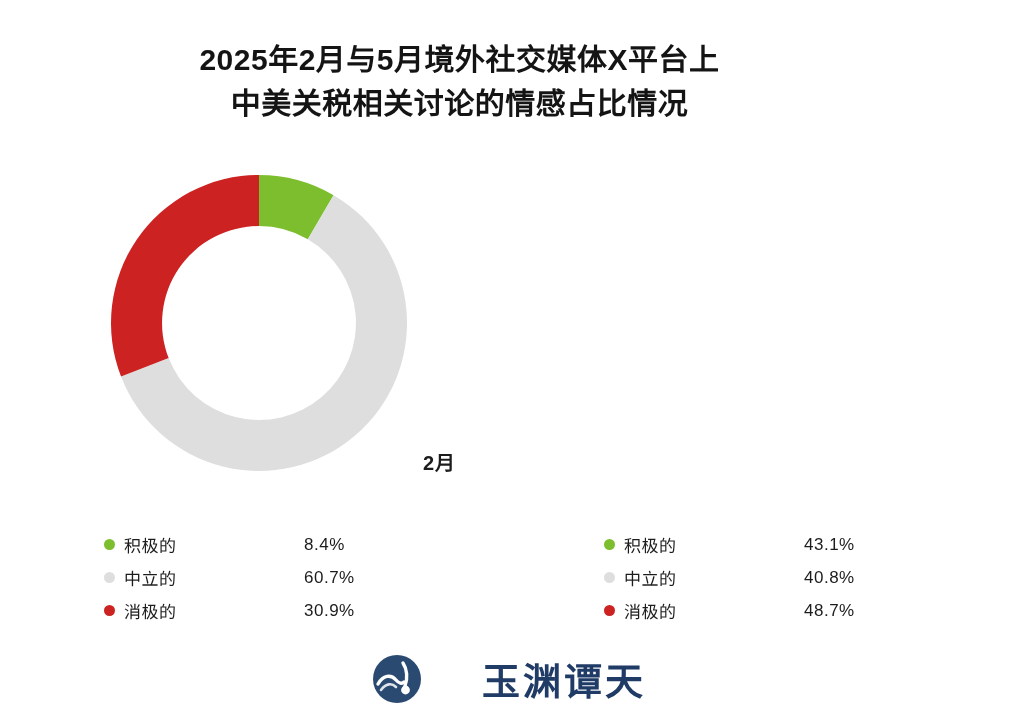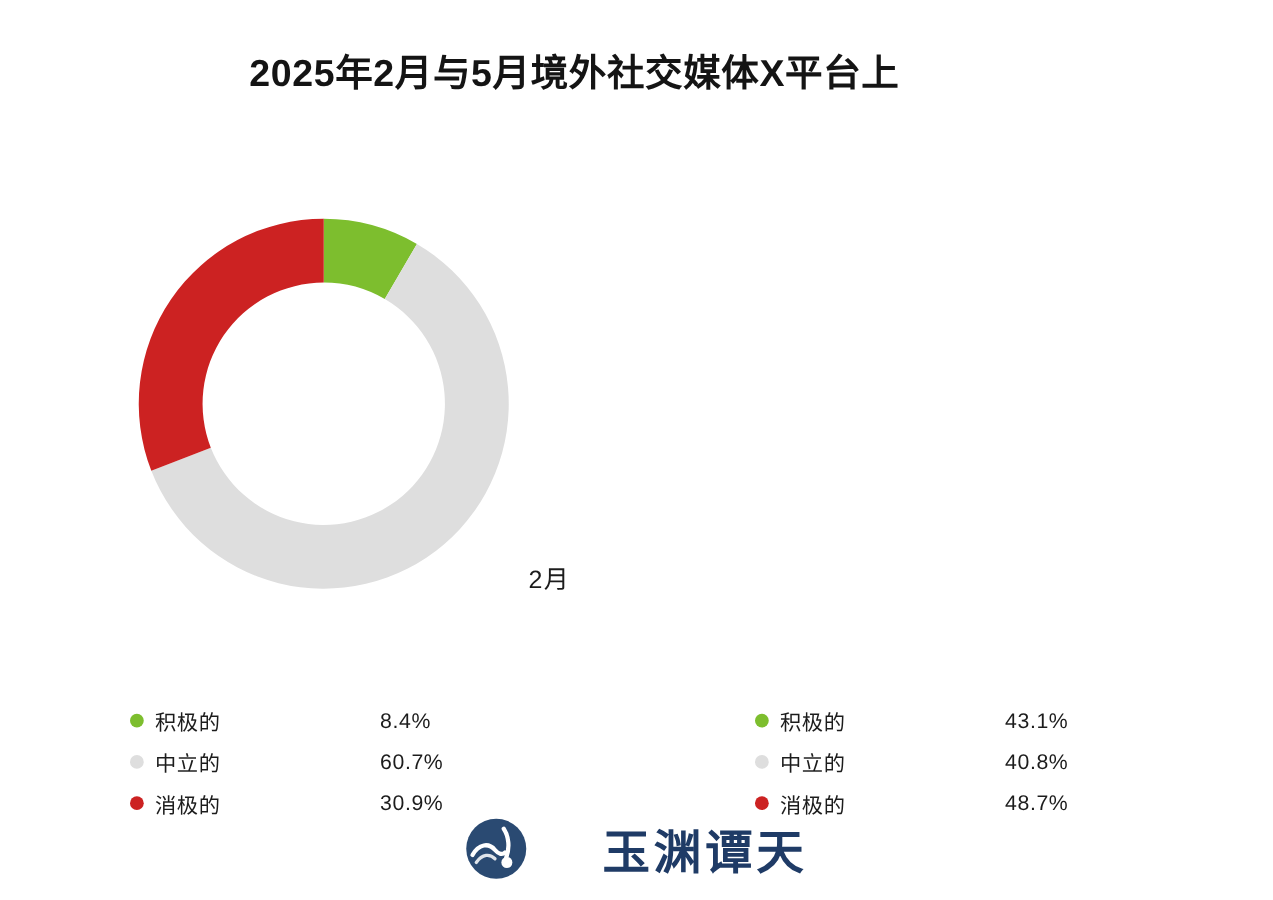--- a/index.html
+++ b/index.html
@@ -61,31 +61,30 @@
     display: block;
     width: 302px;
     height: 302px;
   }
 
   .period-label {
     position: absolute;
     right: 8px;
     bottom: 6px;
     font-size: 20px;
-    font-weight: 400;
+    font-weight: 700;
     color: #1c1c1c;
     letter-spacing: 1px;
   }
 
   
   .legend {
     position: absolute;
     top: 528px;
     width: 330px;
-    margin-top: 32px;
   }
   .legend.legend-left  { left: 104px; }
   .legend.legend-right { left: 604px; }
 
   .legend-row {
     display: flex;
     align-items: center;
     height: 33px;
   }
   .legend-dot {
@@ -134,20 +133,21 @@
     letter-spacing: 3px;
     font-family: "DejaVu Sans", "Liberation Sans", sans-serif;
     margin-left: 48px;
   }
 </style>
 </head>
 <body>
 
 <div class="chart-title">
   <span class="title-line">2025年2月与5月境外社交媒体X平台上</span>
+  <span class="title-line">中美关税相关讨论的情感占比情况</span>
 </div>
 
 <div class="panels">
 
   <div class="panel panel-left">
     <div class="donut-wrap">
       <svg class="donut-svg" viewBox="0 0 302 302">
         <g id="donut-0">
             <path d="M 151 3 A 148 148 0 0 1 225.5362338420926 23.139334255460383 L 199.82123316657066 67.25126393732656 A 96.94 96.94 0 0 0 151 54.06 Z" fill="#7DBE2E"></path>
             <path d="M 225.5362338420926 23.139334255460383 A 148 148 0 1 1 13.053475356184777 204.61675427227271 L 60.645026358301024 186.11897404833863 A 96.94 96.94 0 1 0 199.82123316657066 67.25126393732656 Z" fill="#DEDEDE"></path>

